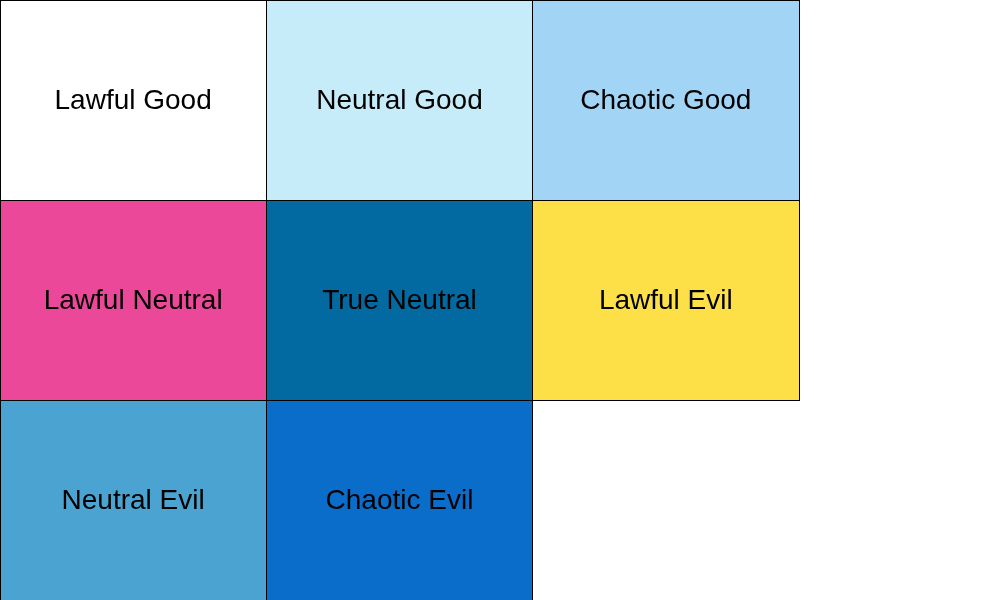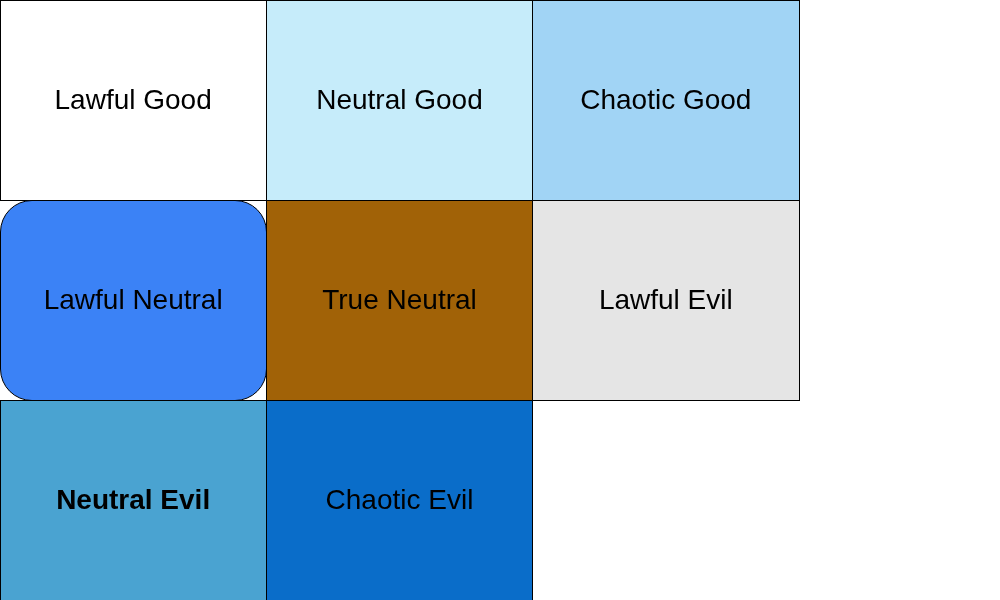--- a/index.html
+++ b/index.html
@@ -25,25 +25,25 @@
       align-items: center;
       justify-content: center;
       border: 1px solid #000;
       font-size: 28px;
       color: #000;
       margin: -0.5px;
     }
     .c0 { background-color: #ffffff; }
     .c1 { background-color: #c6ecfa; text-align: right; }
     .c2 { background-color: #a1d4f5; justify-content: center; }
-    .c3 { background-color: #3b82f6; border-radius: 32px; }
-    .c4 { background-color: #a16207; }
+    .c3 { background-color: #ec4899; }
+    .c4 { background-color: #0369a1; }
     .c5 { background-color: #4aa3d1; }
-    .c6 { background-color: #e5e5e5; }
-    .c7 { background-color: #4aa3d1; font-weight: bold; }
+    .c6 { background-color: #fde047; }
+    .c7 { background-color: #4aa3d1; }
     .c8 { background-color: #0a6dc9; }
   </style>
 </head>
 <body>
 
 <div class="grid">
   <div class="cell c0">
     <span>Lawful Good</span>
   </div>
   <div class="cell c1">

